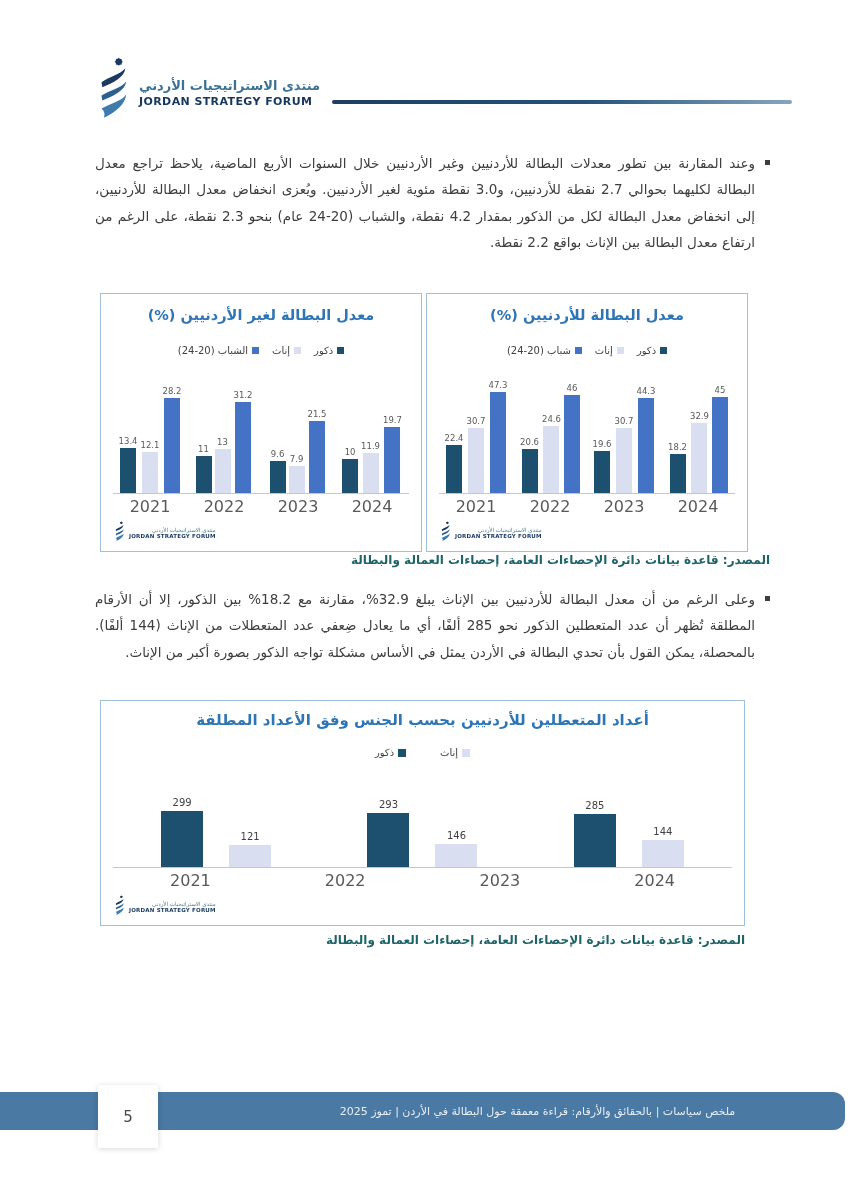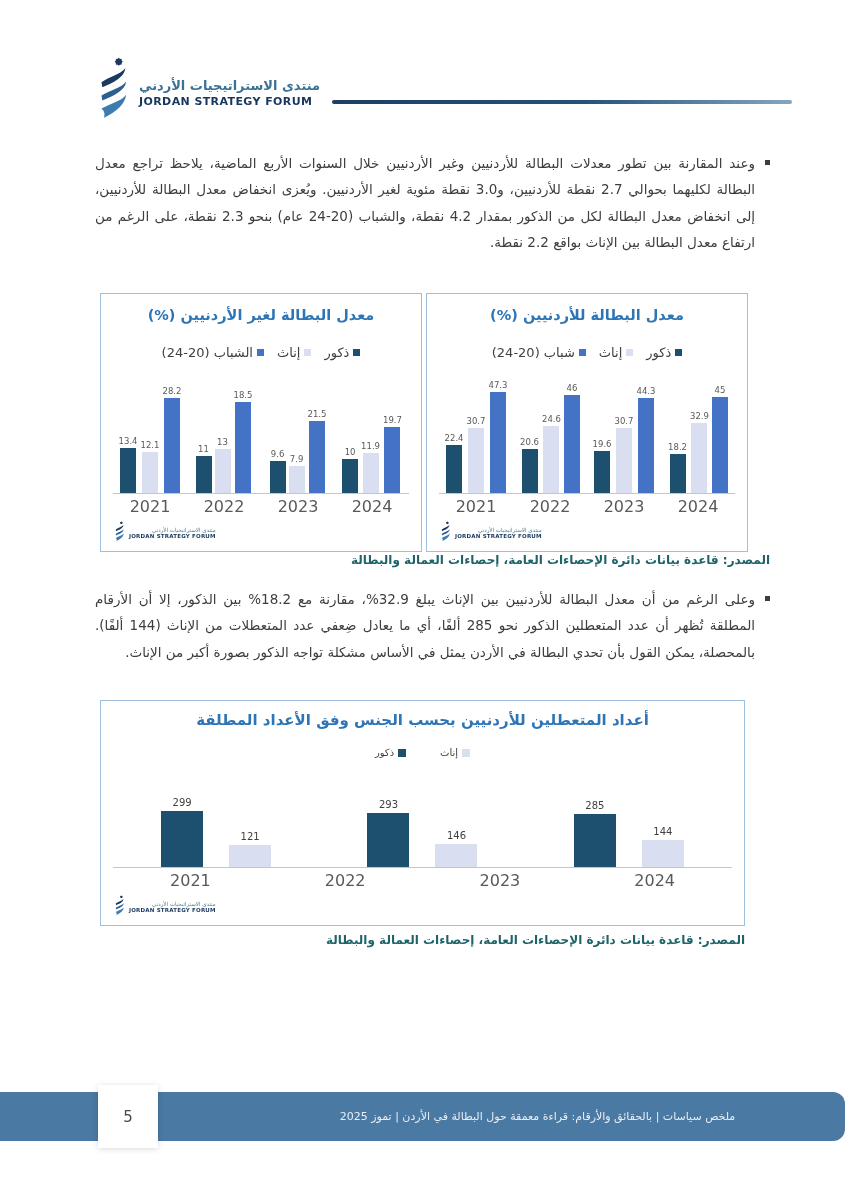--- a/index.html
+++ b/index.html
@@ -41,21 +41,21 @@
     display:flex; flex-direction:column;
   }
   .chart-small { width:322px; height:259px; }
   .chart-wide { position:absolute; top:700px; left:100px; width:645px; height:226px; }
 
   .chart-title { text-align:center; font-weight:bold; color:#2e75b6; direction:rtl; font-size:14.5px; margin-top:13px; }
   .chart-wide .chart-title { margin-top:10px; font-size:15px; }
 
   .legend { display:flex; direction:rtl; justify-content:center; gap:13px; margin-top:22px; }
   .chart-wide .legend { margin-top:18px; gap:34px; }
-  .lg-item { display:flex; align-items:center; gap:4px; font-size:13px; color:#404040; }
+  .lg-item { display:flex; align-items:center; gap:4px; font-size:10px; color:#404040; }
   .chart-wide .lg-item { font-size:10px; }
   .sq { width:7px; height:7px; flex:none; }
   .chart-wide .sq { width:8px; height:8px; }
 
   .plot { display:flex; margin:6px 12px 0; flex:1; align-items:flex-end; }
   .cell { flex:1; display:flex; justify-content:center; align-items:flex-end; }
   .grp { display:flex; align-items:flex-end; gap:3px; }
   .chart-wide .grp { gap:26px; }
   .barwrap { display:flex; flex-direction:column; align-items:center; }
   .val { font-size:8.5px; color:#595959; white-space:nowrap; margin-bottom:2px; }
@@ -74,21 +74,21 @@
 
   
   .source-note {
     position:absolute; direction:rtl; font-weight:bold; font-size:12px; color:#1e6468;
   }
   .source1 { top:553px; right:80px; }
   .source2 { top:933px; right:105px; }
 
   
   .footer-bar {
-    position:absolute; top:1092px; left:0; width:845px; height:49px;
+    position:absolute; top:1092px; left:0; width:845px; height:38px;
     background:#4a79a3; border-radius:0 12px 12px 0;
     display:flex; align-items:center; justify-content:center;
     padding-left:230px;
   }
   .footer-text { direction:rtl; color:#e8eef5; font-size:11px; }
   .page-box {
     position:absolute; top:1085px; left:98px; width:60px; height:63px;
     background:#ffffff; box-shadow:0 1px 6px rgba(0,0,0,0.15);
     display:flex; align-items:center; justify-content:center;
     font-size:15px; color:#4a4a4a;
@@ -156,21 +156,21 @@
           <div class="grp">
             <div class="barwrap">
               <div class="val">11</div>
               <div class="bar" style="background: rgb(29, 79, 111); height: 37px;"></div>
             </div>
             <div class="barwrap">
               <div class="val">13</div>
               <div class="bar" style="background: rgb(217, 222, 240); height: 44px;"></div>
             </div>
             <div class="barwrap">
-              <div class="val">18.5</div>
+              <div class="val">31.2</div>
               <div class="bar" style="background: rgb(68, 114, 196); height: 91px;"></div>
             </div>
           </div>
         </div>
         <div class="cell">
           <div class="grp">
             <div class="barwrap">
               <div class="val">9.6</div>
               <div class="bar" style="background: rgb(29, 79, 111); height: 32px;"></div>
             </div>

